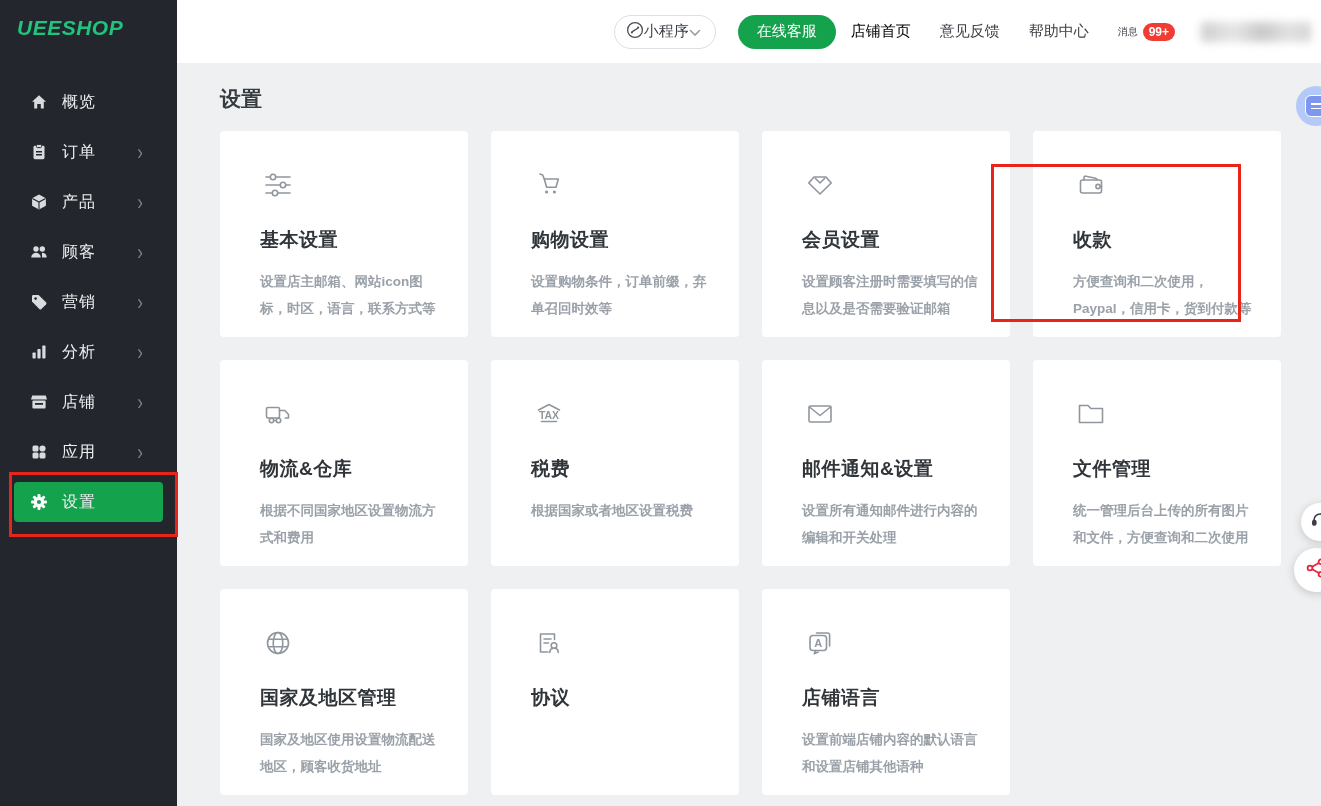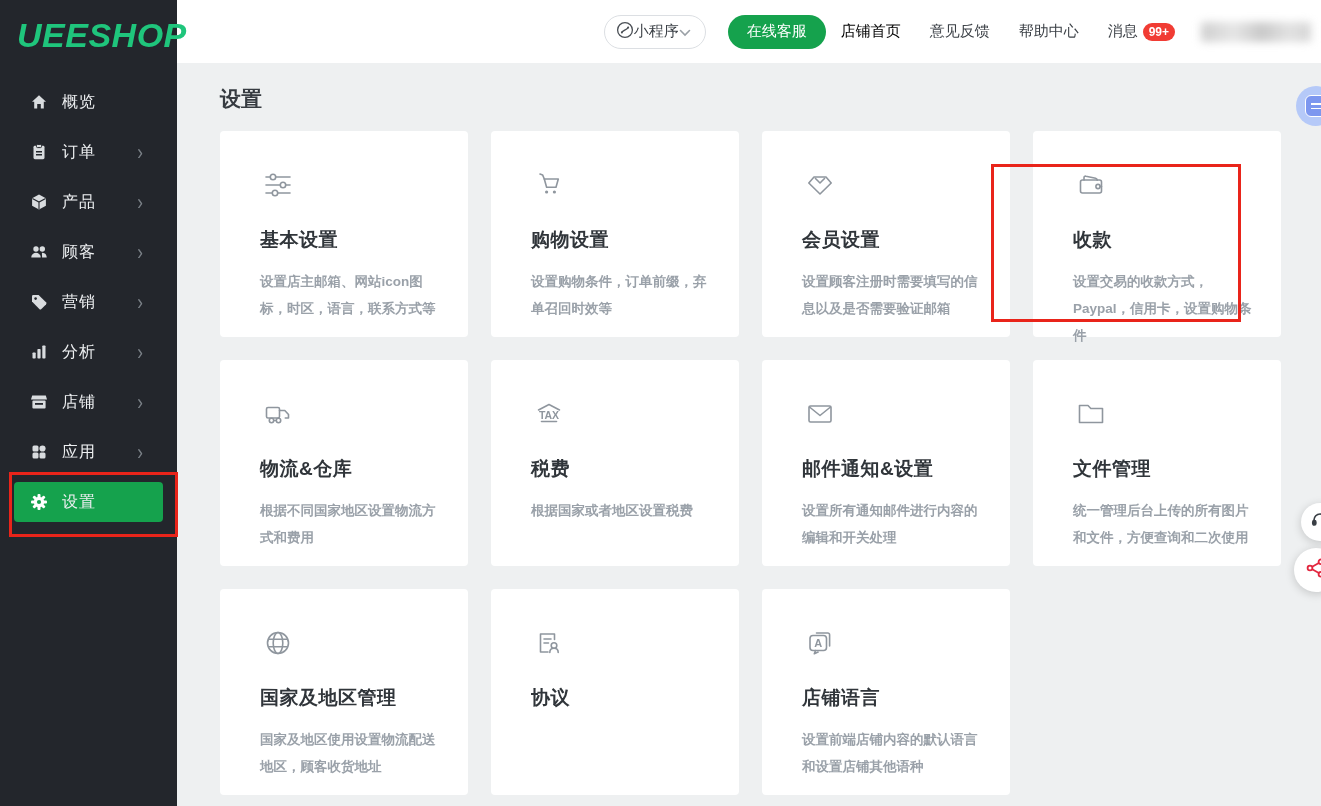--- a/index.html
+++ b/index.html
@@ -3,21 +3,21 @@
 <meta charset="utf-8">
 <style>
   * { margin:0; padding:0; box-sizing:border-box; }
   html,body { width:1321px; height:806px; overflow:hidden; }
   body {
     font-family:"Liberation Sans","DejaVu Sans",sans-serif;
     background:#eef0f1; position:relative; color:#333;
   }
   
   .sidebar { position:absolute; left:0; top:0; width:177px; height:806px; background:#23262c; z-index:2; }
-  .logo { padding:16px 0 0 17px; font-size:34px; font-weight:800; font-style:italic; color:#1fc57c; letter-spacing:.5px; }
+  .logo { padding:16px 0 0 17px; font-size:21px; font-weight:800; font-style:italic; color:#1fc57c; letter-spacing:.5px; }
   .nav { position:absolute; top:77px; left:0; right:0; }
   .nav-item { height:50px; display:flex; align-items:center; padding:0 34px 0 30px; color:#edeff1; font-size:16px; cursor:pointer; }
   .nav-item .nicon { width:18px; height:18px; margin-right:14px; flex:0 0 18px; display:flex; align-items:center; justify-content:center; }
   .nav-item .nlabel { flex:1; letter-spacing:1px; }
   .nav-item .chev { color:#7a8087; font-size:17px; line-height:1; transform:scaleY(1.3); }
   .nav-item.active { height:40px; margin:5px 14px; padding:0 14px 0 16px; background:#15a24d; border-radius:4px; }
   
   .header { position:absolute; left:177px; top:0; width:1144px; height:63px; background:#fff; display:flex; align-items:center; justify-content:flex-end; padding-right:10px; z-index:1; }
   .pill-select { display:flex; align-items:center; border:1px solid #dcdfe3; border-radius:17px; height:34px; padding:0 14px 0 11px; cursor:pointer; background:#fff; }
   .pill-select .txt { font-size:15px; color:#3a3f45; }
@@ -185,21 +185,21 @@
       <svg width="12" height="8" viewBox="0 0 12 8" fill="none" stroke="#9aa0a6" stroke-width="1.6" stroke-linecap="round">
           <path d="M1.5 1.5 L6 6 L10.5 1.5"></path>
         </svg>
     </span>
   </div>
   <button class="btn-green">在线客服</button>
   <span class="hlink green">店铺首页</span>
   <span class="hlink">意见反馈</span>
   <span class="hlink">帮助中心</span>
   <span class="msg-wrap">
-    <span style="font-size:15px;color:#3a3f45;">消息</span>
+    <span style="font-size:10px;color:#3a3f45;">消息</span>
     <span class="badge">99+</span>
   </span>
   <span class="acct-blur"></span>
 </div>
 
 <div class="page-title">设置</div>
 
 <div class="cards">
 
   <div class="card">
@@ -244,21 +244,21 @@
   <div class="card">
     <div class="card-icon">
       <svg width="36" height="36" viewBox="0 0 36 36" fill="none" stroke="#8f969e" stroke-width="1.6" stroke-linecap="round" stroke-linejoin="round">
           <rect x="7.5" y="13" width="21" height="13" rx="2"></rect>
           <path d="M11 13 v-2.2 a1.6 1.6 0 0 1 2-1.6 l9.6 2 a2 2 0 0 1 1.6 2 V13"></path>
           <circle cx="25" cy="19.5" r="2.1"></circle>
           <path d="M28.5 19.5 h-1.4"></path>
         </svg>
     </div>
     <div class="card-title">收款</div>
-    <div class="card-desc">设置交易的收款方式，Paypal，信用卡，设置购物条件</div>
+    <div class="card-desc">方便查询和二次使用，Paypal，信用卡，货到付款等</div>
   </div>
 
   <div class="card">
     <div class="card-icon">
       <svg width="36" height="36" viewBox="0 0 36 36" fill="none" stroke="#8f969e" stroke-width="1.6" stroke-linecap="round" stroke-linejoin="round">
           <rect x="6.5" y="11.5" width="13" height="10.5" rx="1.5"></rect>
           <path d="M19.5 14.5 h5.3 l3.7 4 v3.5 h-3.2"></path>
           <circle cx="11.5" cy="24.5" r="2.2"></circle>
           <circle cx="18.5" cy="24.5" r="2.2"></circle>
           <path d="M13.8 24.5 h2.4"></path>

